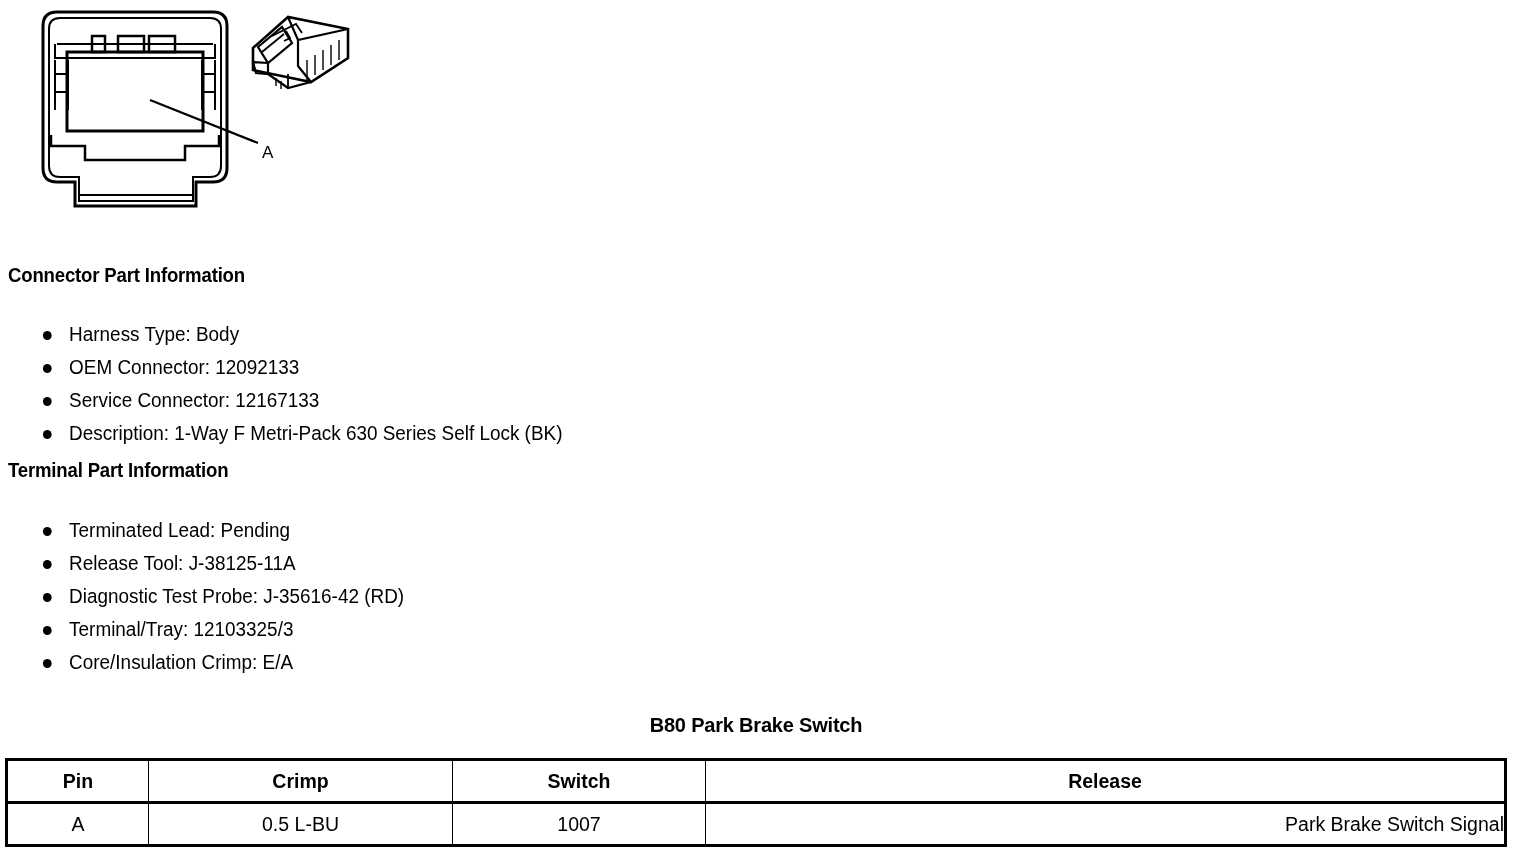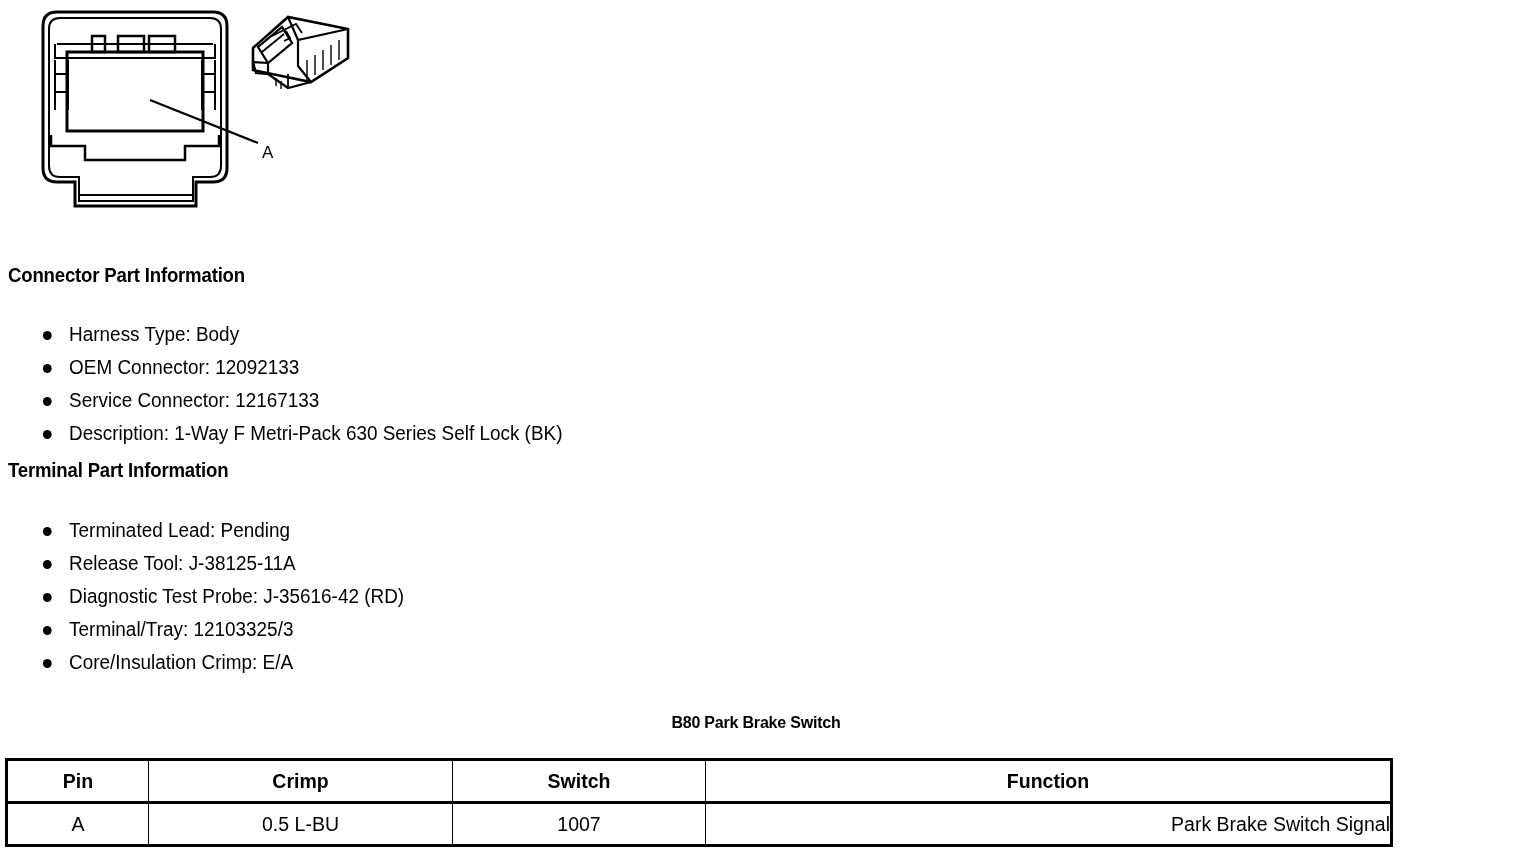--- a/index.html
+++ b/index.html
@@ -73,30 +73,30 @@
     border-radius: 50%;
   }
 
   
   #pinout-title {
     position: absolute;
     top: 714px;
     left: 0;
     width: 1512px;
     text-align: center;
-    font-size: 16px;
+    font-size: 20px;
     font-weight: bold;
     letter-spacing: -0.2px;
   }
 
   #pinout-table {
     position: absolute;
     left: 5px;
     top: 758px;
-    width: 1388px;
+    width: 1502px;
     border-collapse: collapse;
     table-layout: fixed;
     border: 3px solid #000;
   }
   #pinout-table td {
     border: 1px solid #000;
     height: 40px;
     font-size: 19.5px;
     text-align: center;
     padding: 0;
@@ -226,21 +226,21 @@
 </ul>
 
 <div id="pinout-title">B80 Park Brake Switch</div>
 
 <table id="pinout-table">
   <tbody>
     <tr class="header-row">
       <td class="col-pin">Pin</td>
       <td class="col-wire">Crimp</td>
       <td class="col-circuit">Switch</td>
-      <td class="col-function">Function</td>
+      <td class="col-function">Release</td>
     </tr>
     <tr>
       <td class="col-pin">A</td>
       <td class="col-wire">0.5 L-BU</td>
       <td class="col-circuit">1007</td>
       <td class="col-function">Park Brake Switch Signal</td>
     </tr>
   </tbody>
 </table>
 

